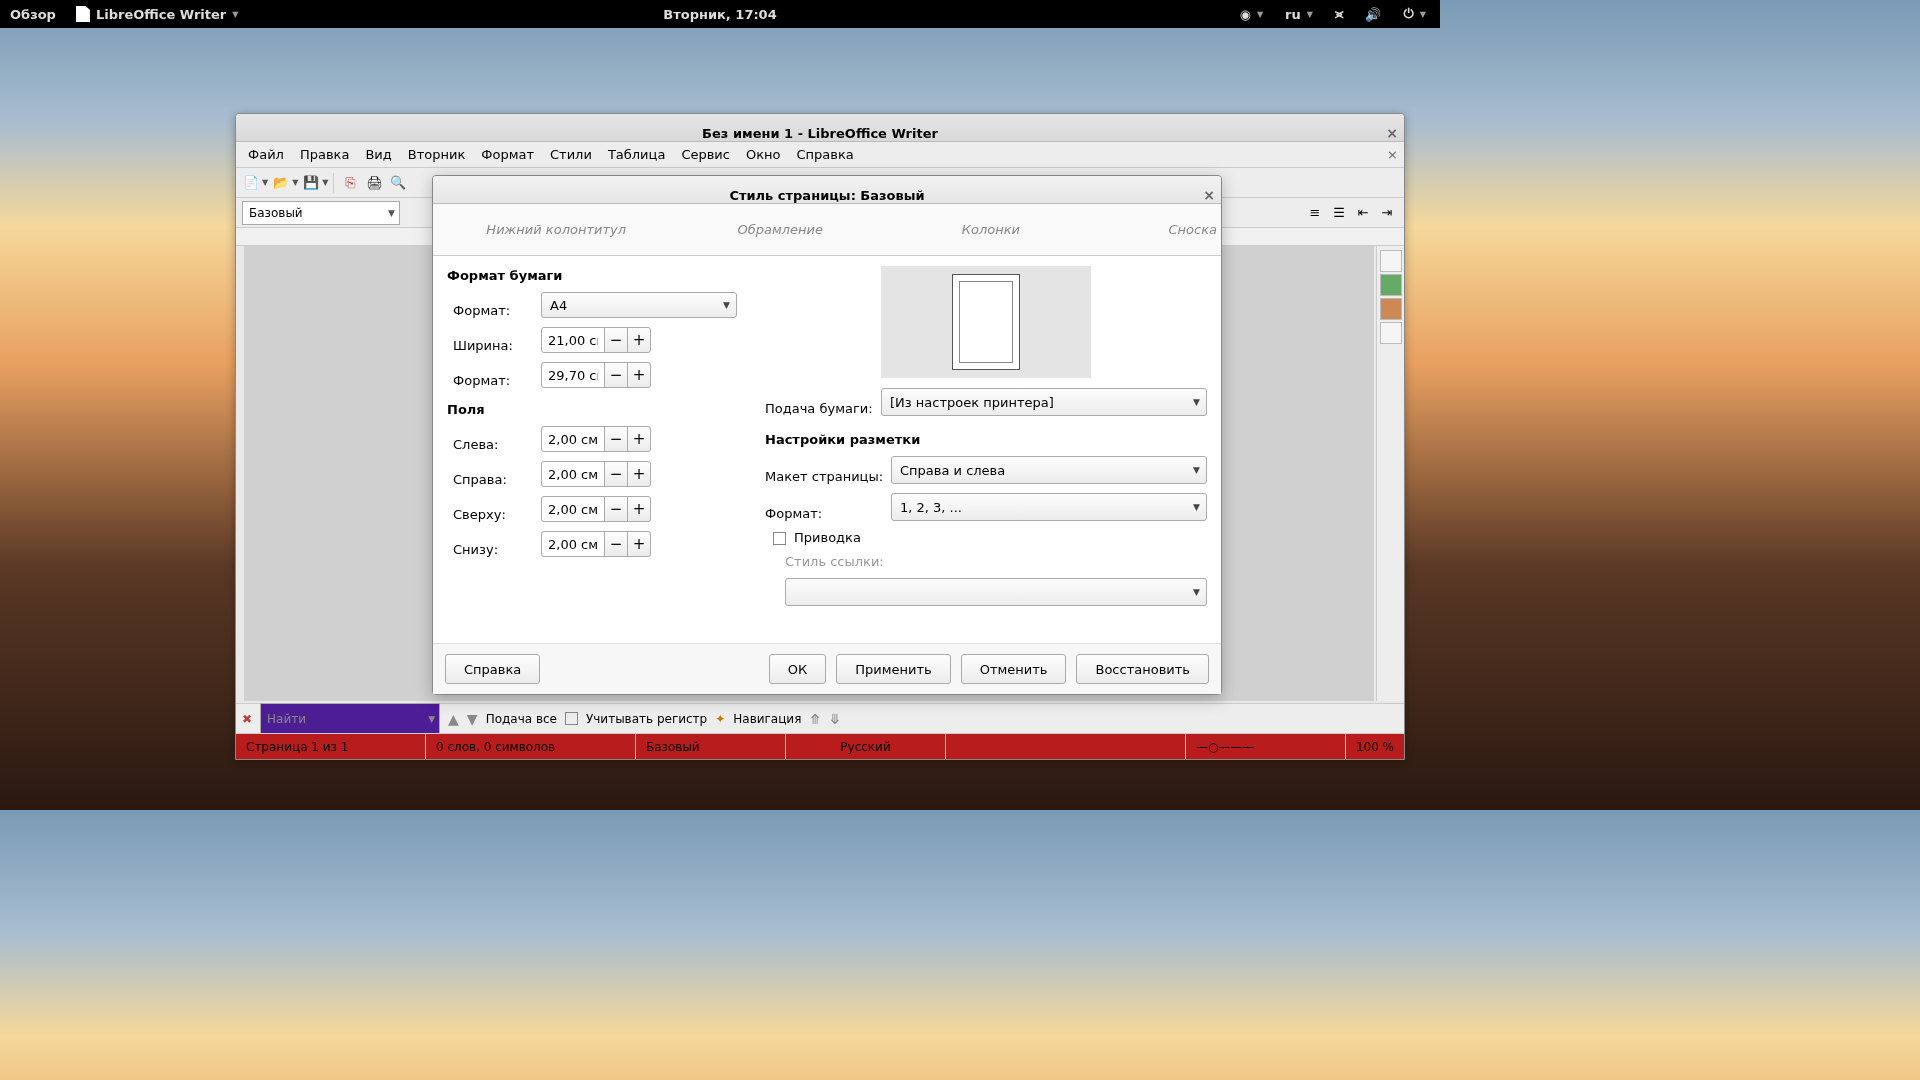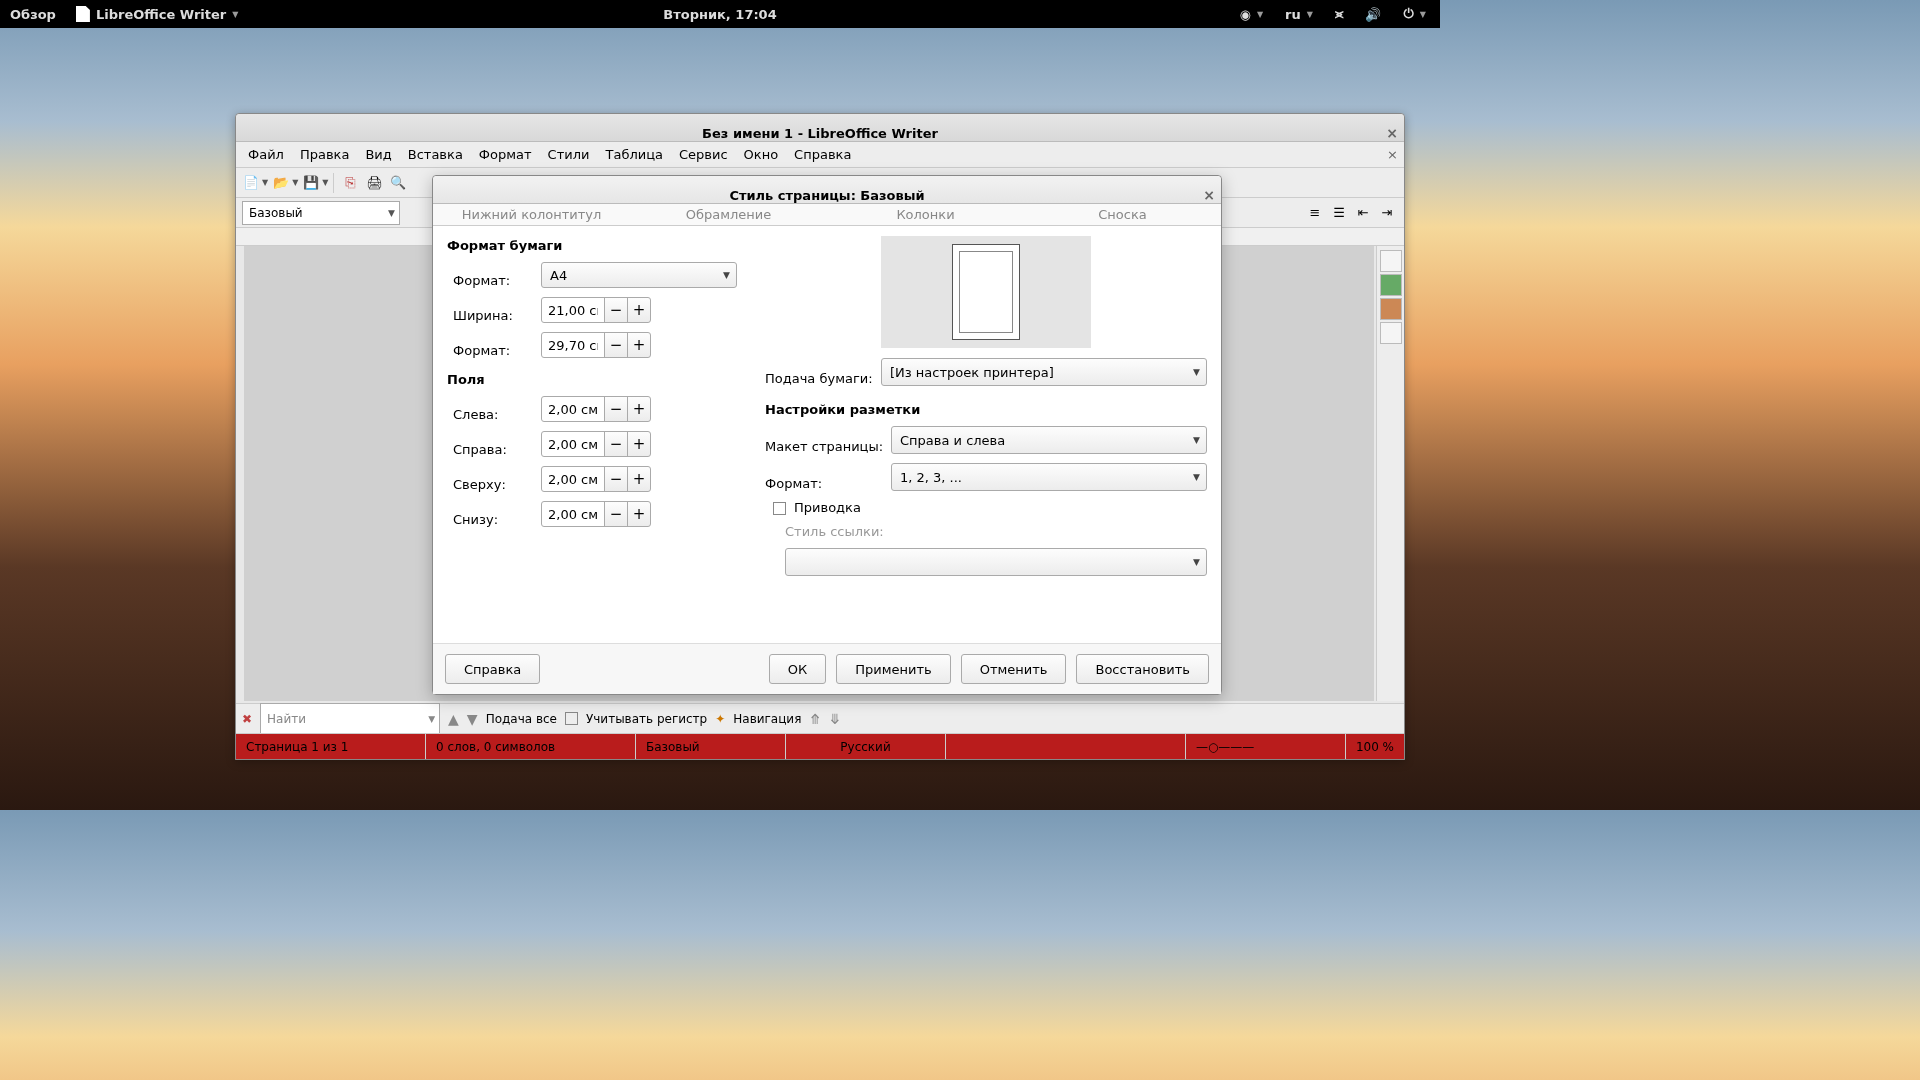--- a/index.html
+++ b/index.html
@@ -29,33 +29,33 @@
 .style-select { width: 158px; height: 24px; background: #fff; border: 1px solid #aaa; display: flex; align-items: center; padding: 0 6px; font-size: 12px; position: relative; }
 .style-select .arr { position: absolute; right: 4px; font-size: 9px; color: #555; }
 .ruler { height: 18px; background: #f0f0f0; border-bottom: 1px solid #ccc; }
 .doc-area { position: absolute; top: 132px; left: 8px; right: 30px; bottom: 58px; background: #d0d0d0; }
 .right-sidebar { position: absolute; right: 0; top: 132px; bottom: 58px; width: 28px; background: #ededed; border-left: 1px solid #ccc; display: flex; flex-direction: column; gap: 2px; padding: 4px 2px; align-items: center; }
 .rsb { width: 22px; height: 22px; border: 1px solid #bbb; background: #f5f5f5; }
 
 
 .findbar { position: absolute; left: 0; right: 0; bottom: 26px; height: 30px; background: #ededed; border-top: 1px solid #ccc; display: flex; align-items: center; padding: 0 6px; gap: 8px; font-size: 12px; }
 .find-close { color: #c04040; font-weight: bold; }
-.find-input { width: 180px; height: 32px; border: 1px solid #aaa; background: #ffffff; display: flex; align-items: center; padding: 0 6px; color: #888; position: relative; }
+.find-input { width: 180px; height: 32px; border: 1px solid #aaa; background: #4c1d95; display: flex; align-items: center; padding: 0 6px; color: #888; position: relative; }
 .find-input .arr { position: absolute; right: 4px; font-size: 9px; }
 .nav-arrow { color: #888; font-size: 14px; }
 
 
 .statusbar { position: absolute; left:0; right:0; bottom:0; height: 26px; background: #b91c1c; border-top: 1px solid #ccc; display: flex; align-items: center; font-size: 12px; }
 .sb-cell { padding: 0 10px; border-right: 1px solid #ccc; height: 100%; display: flex; align-items: center; }
 
 
 .dialog { position: absolute; left: 432px; top: 175px; width: 790px; height: 520px; background: #fff; border: 1px solid #888; border-radius: 4px; box-shadow: 0 4px 16px rgba(0,0,0,.25); z-index: 100; display: flex; flex-direction: column; }
 .dialog .titlebar { background: linear-gradient(#f2f2f2,#e6e6e6); }
 .tabs-row { display: flex; border-bottom: 1px solid #ccc; background: #f9f9f9; }
-.tab { flex: 1; text-align: center; padding: 3px 4px; font-size: 13px; color: #888; cursor: pointer; }
+.tab { flex: 1; text-align: right; padding: 18px 4px; font-size: 13px; color: #888; cursor: pointer; font-style: italic; }
 .tab.active { color: #2060a0; border-bottom: 2px solid #3080d0; background: #fff; font-weight: 500; }
 .dlg-body { flex: 1; padding: 10px 14px; font-size: 13px; overflow: hidden; }
 .dlg-body h4 { font-size: 13px; font-weight: bold; margin: 2px 0 8px 0; }
 .frow { display: flex; align-items: flex-end; margin: 9px 0; }
 .flabel { width: 94px; padding-left: 6px; }
 .fselect { width: 196px; height: 26px; border: 1px solid #aaa; background: linear-gradient(#fdfdfd,#ececec); display: flex; align-items: center; padding: 0 8px; position: relative; border-radius: 3px; }
 .fselect .arr { position: absolute; right: 6px; font-size: 9px; color: #444; }
 .spinset { display: flex; }
 .spin-input { width: 64px; height: 26px; border: 1px solid #aaa; padding: 0 6px; border-radius: 3px 0 0 3px; background: #fff; font-size: 13px; }
 .spin-btn { width: 24px; height: 26px; border: 1px solid #aaa; background: linear-gradient(#fdfdfd,#ececec); margin-left: -1px; display: flex; align-items: center; justify-content: center; cursor: pointer; font-size: 15px;}
@@ -105,21 +105,21 @@
 
 <div class="app-window">
   <div class="titlebar">
     <span>Без имени 1 - LibreOffice Writer</span>
     <span class="close">×</span>
   </div>
   <div class="menubar">
     <span class="m">Файл</span>
     <span class="m">Правка</span>
     <span class="m">Вид</span>
-    <span class="m">Вставка</span>
+    <span class="m">Вторник</span>
     <span class="m">Формат</span>
     <span class="m">Стили</span>
     <span class="m">Таблица</span>
     <span class="m">Сервис</span>
     <span class="m">Окно</span>
     <span class="m">Справка</span>
     <span class="close2">×</span>
   </div>
   <div class="toolbar">
     <div class="tb-btn">📄</div>

